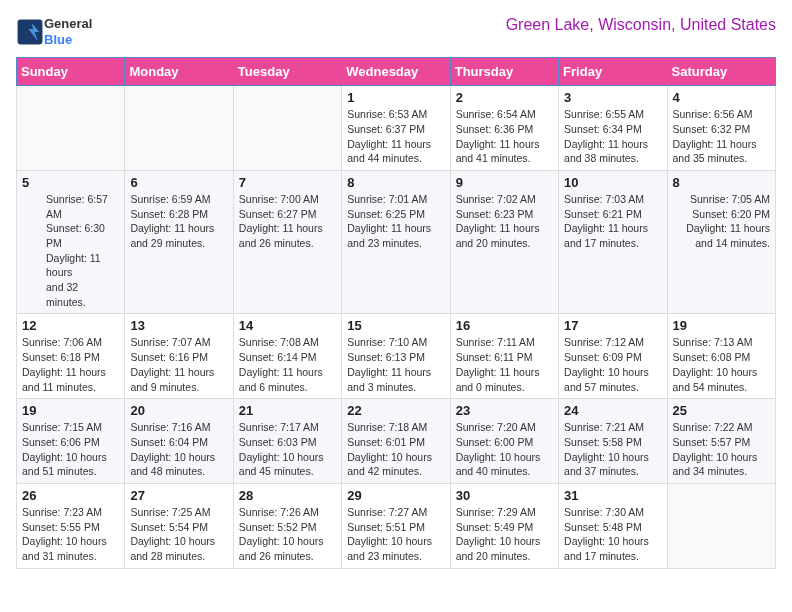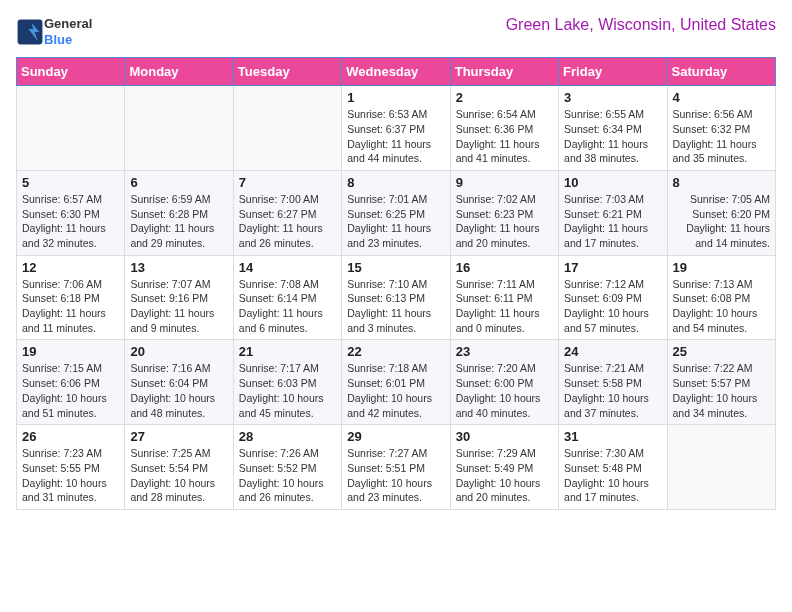--- a/index.html
+++ b/index.html
@@ -153,21 +153,21 @@
           <div class="day-number">4</div>
           <div class="day-info" style="white-space: pre-line;">Sunrise: 6:56 AM
 Sunset: 6:32 PM
 Daylight: 11 hours
 and 35 minutes.</div>
         </td>
       </tr>
       <tr>
         <td>
           <div class="day-number">5</div>
-          <div class="day-info" style="white-space: pre-line;">Sunrise: 6:57 AM
+          <div class="day-info" style="white-space: pre-line; margin-left: 24px;">Sunrise: 6:57 AM
 Sunset: 6:30 PM
 Daylight: 11 hours
 and 32 minutes.</div>
         </td>
         <td>
           <div class="day-number">6</div>
           <div class="day-info" style="white-space: pre-line;">Sunrise: 6:59 AM
 Sunset: 6:28 PM
 Daylight: 11 hours
 and 29 minutes.</div>
@@ -212,21 +212,21 @@
         <td>
           <div class="day-number">12</div>
           <div class="day-info" style="white-space: pre-line;">Sunrise: 7:06 AM
 Sunset: 6:18 PM
 Daylight: 11 hours
 and 11 minutes.</div>
         </td>
         <td>
           <div class="day-number">13</div>
           <div class="day-info" style="white-space: pre-line;">Sunrise: 7:07 AM
-Sunset: 9:16 PM
+Sunset: 6:16 PM
 Daylight: 11 hours
 and 9 minutes.</div>
         </td>
         <td>
           <div class="day-number">14</div>
           <div class="day-info" style="white-space: pre-line;">Sunrise: 7:08 AM
 Sunset: 6:14 PM
 Daylight: 11 hours
 and 6 minutes.</div>
         </td>

